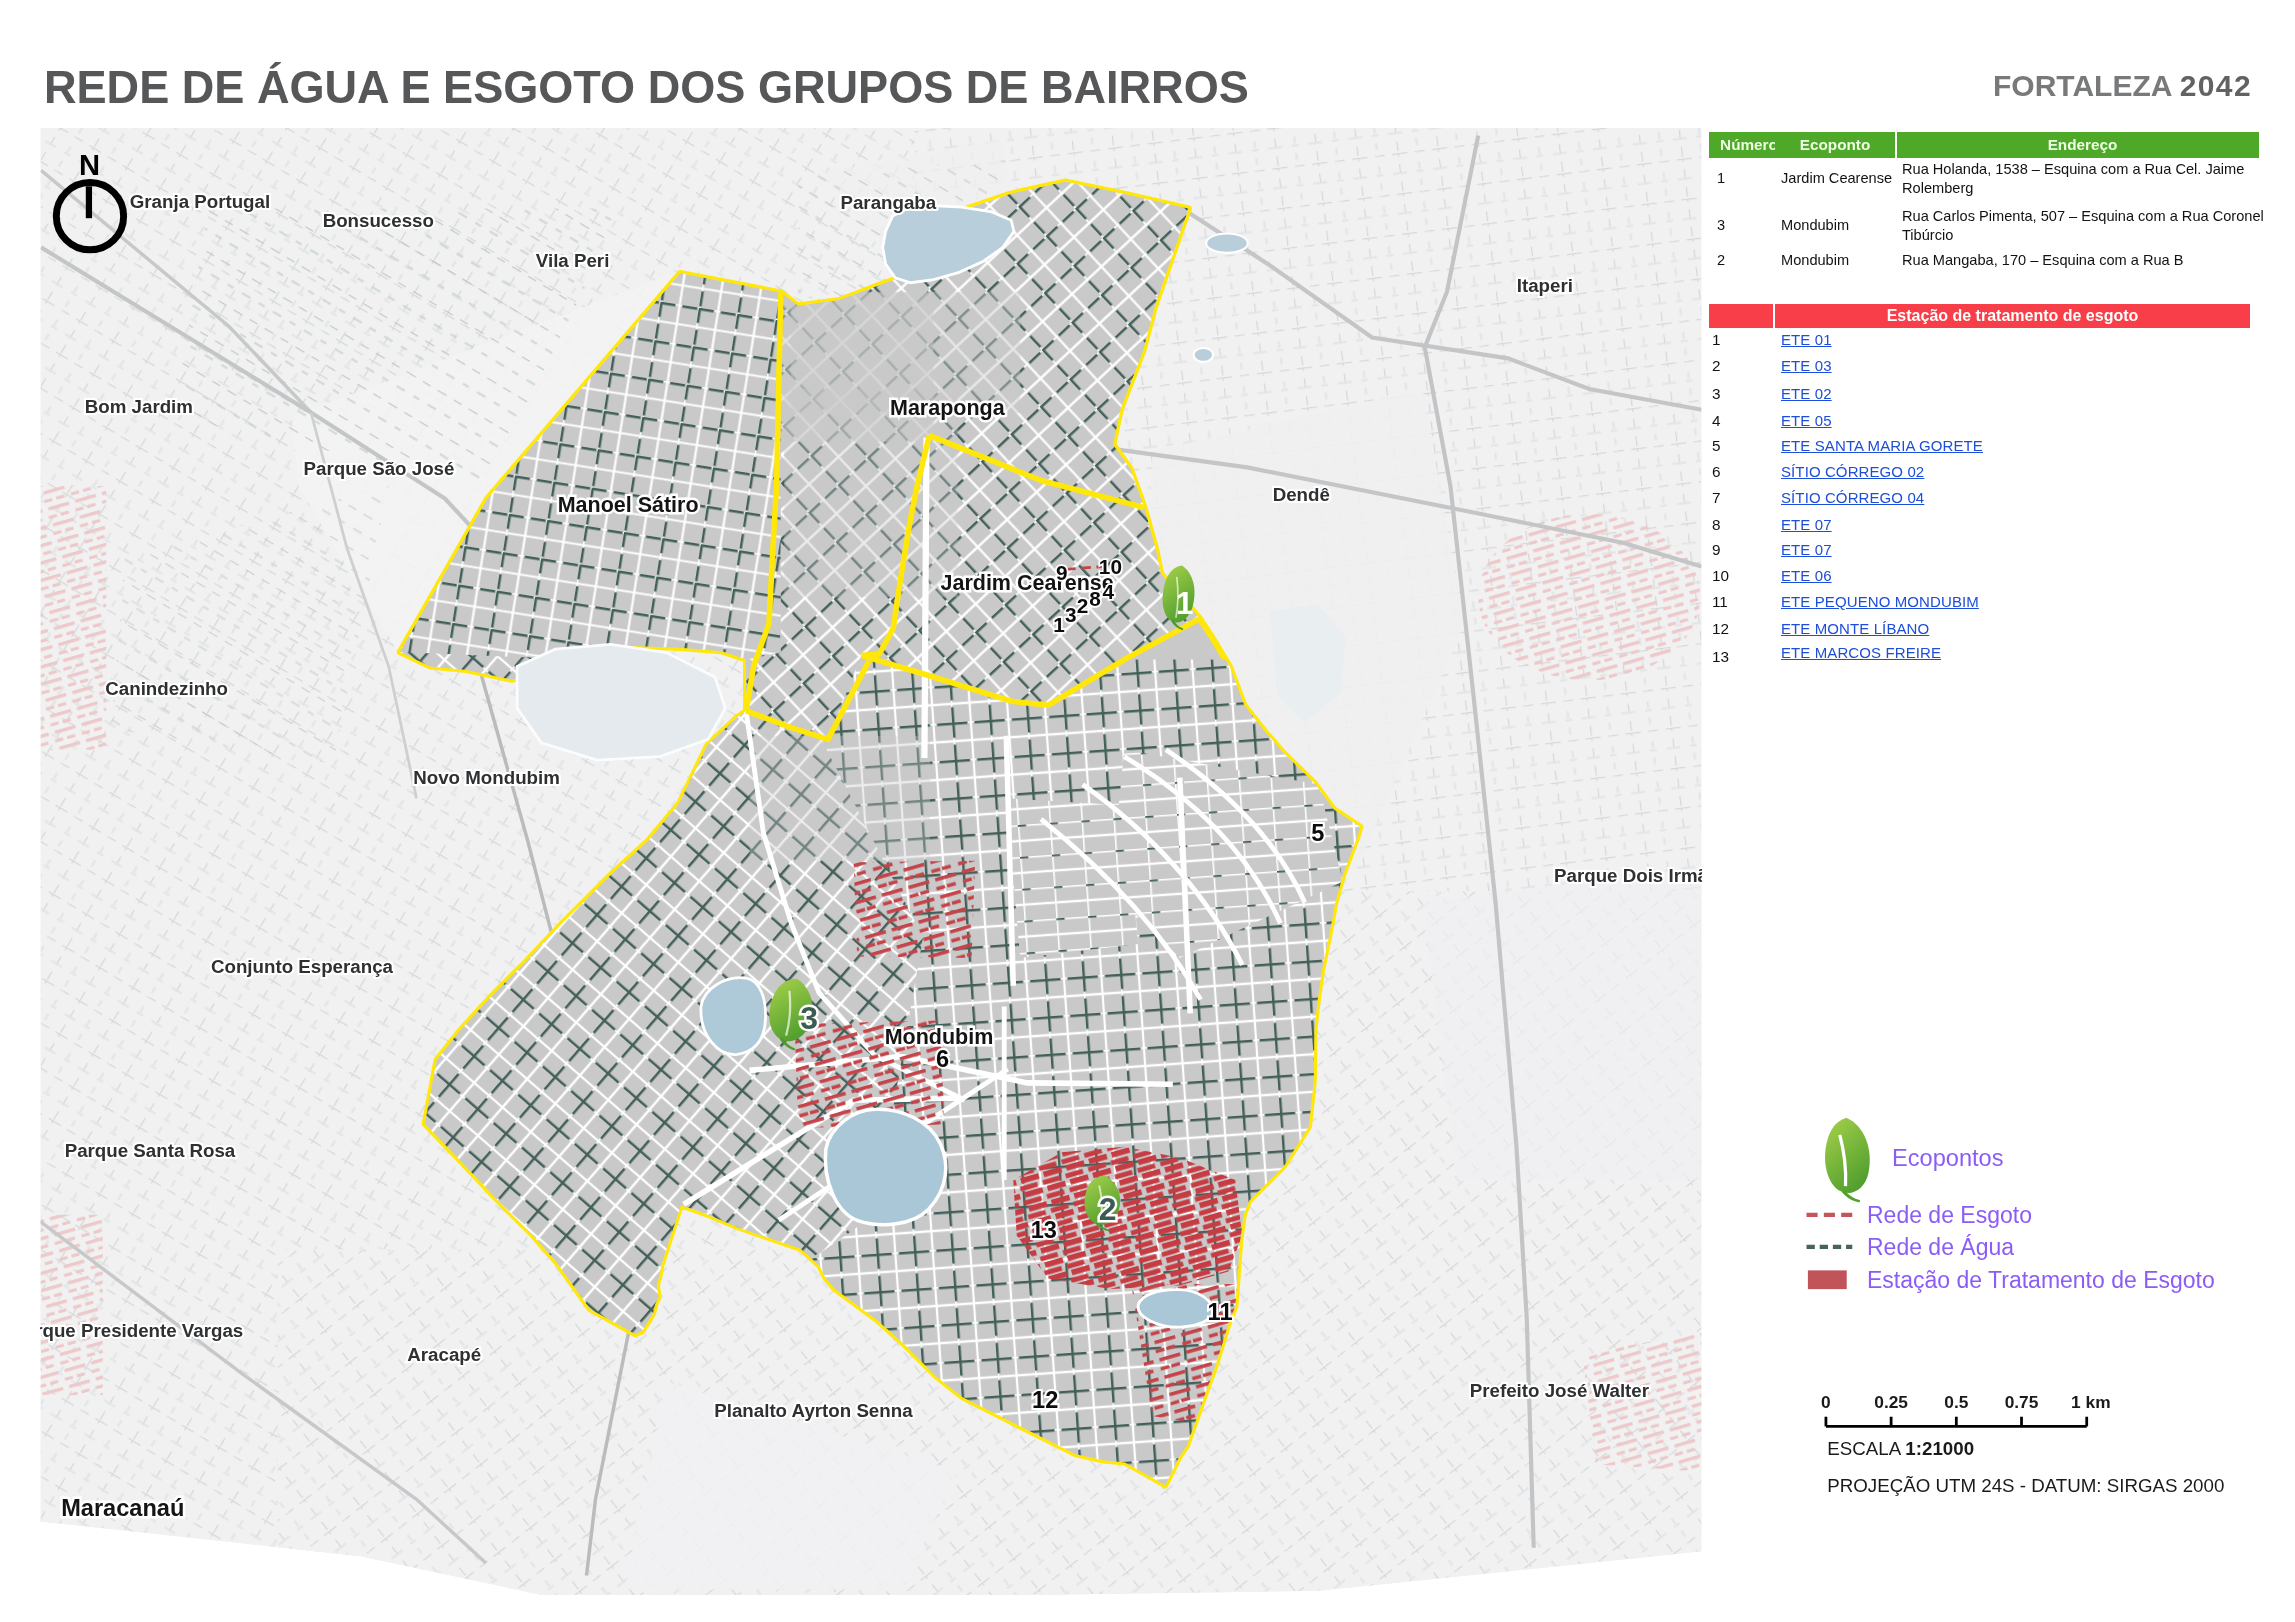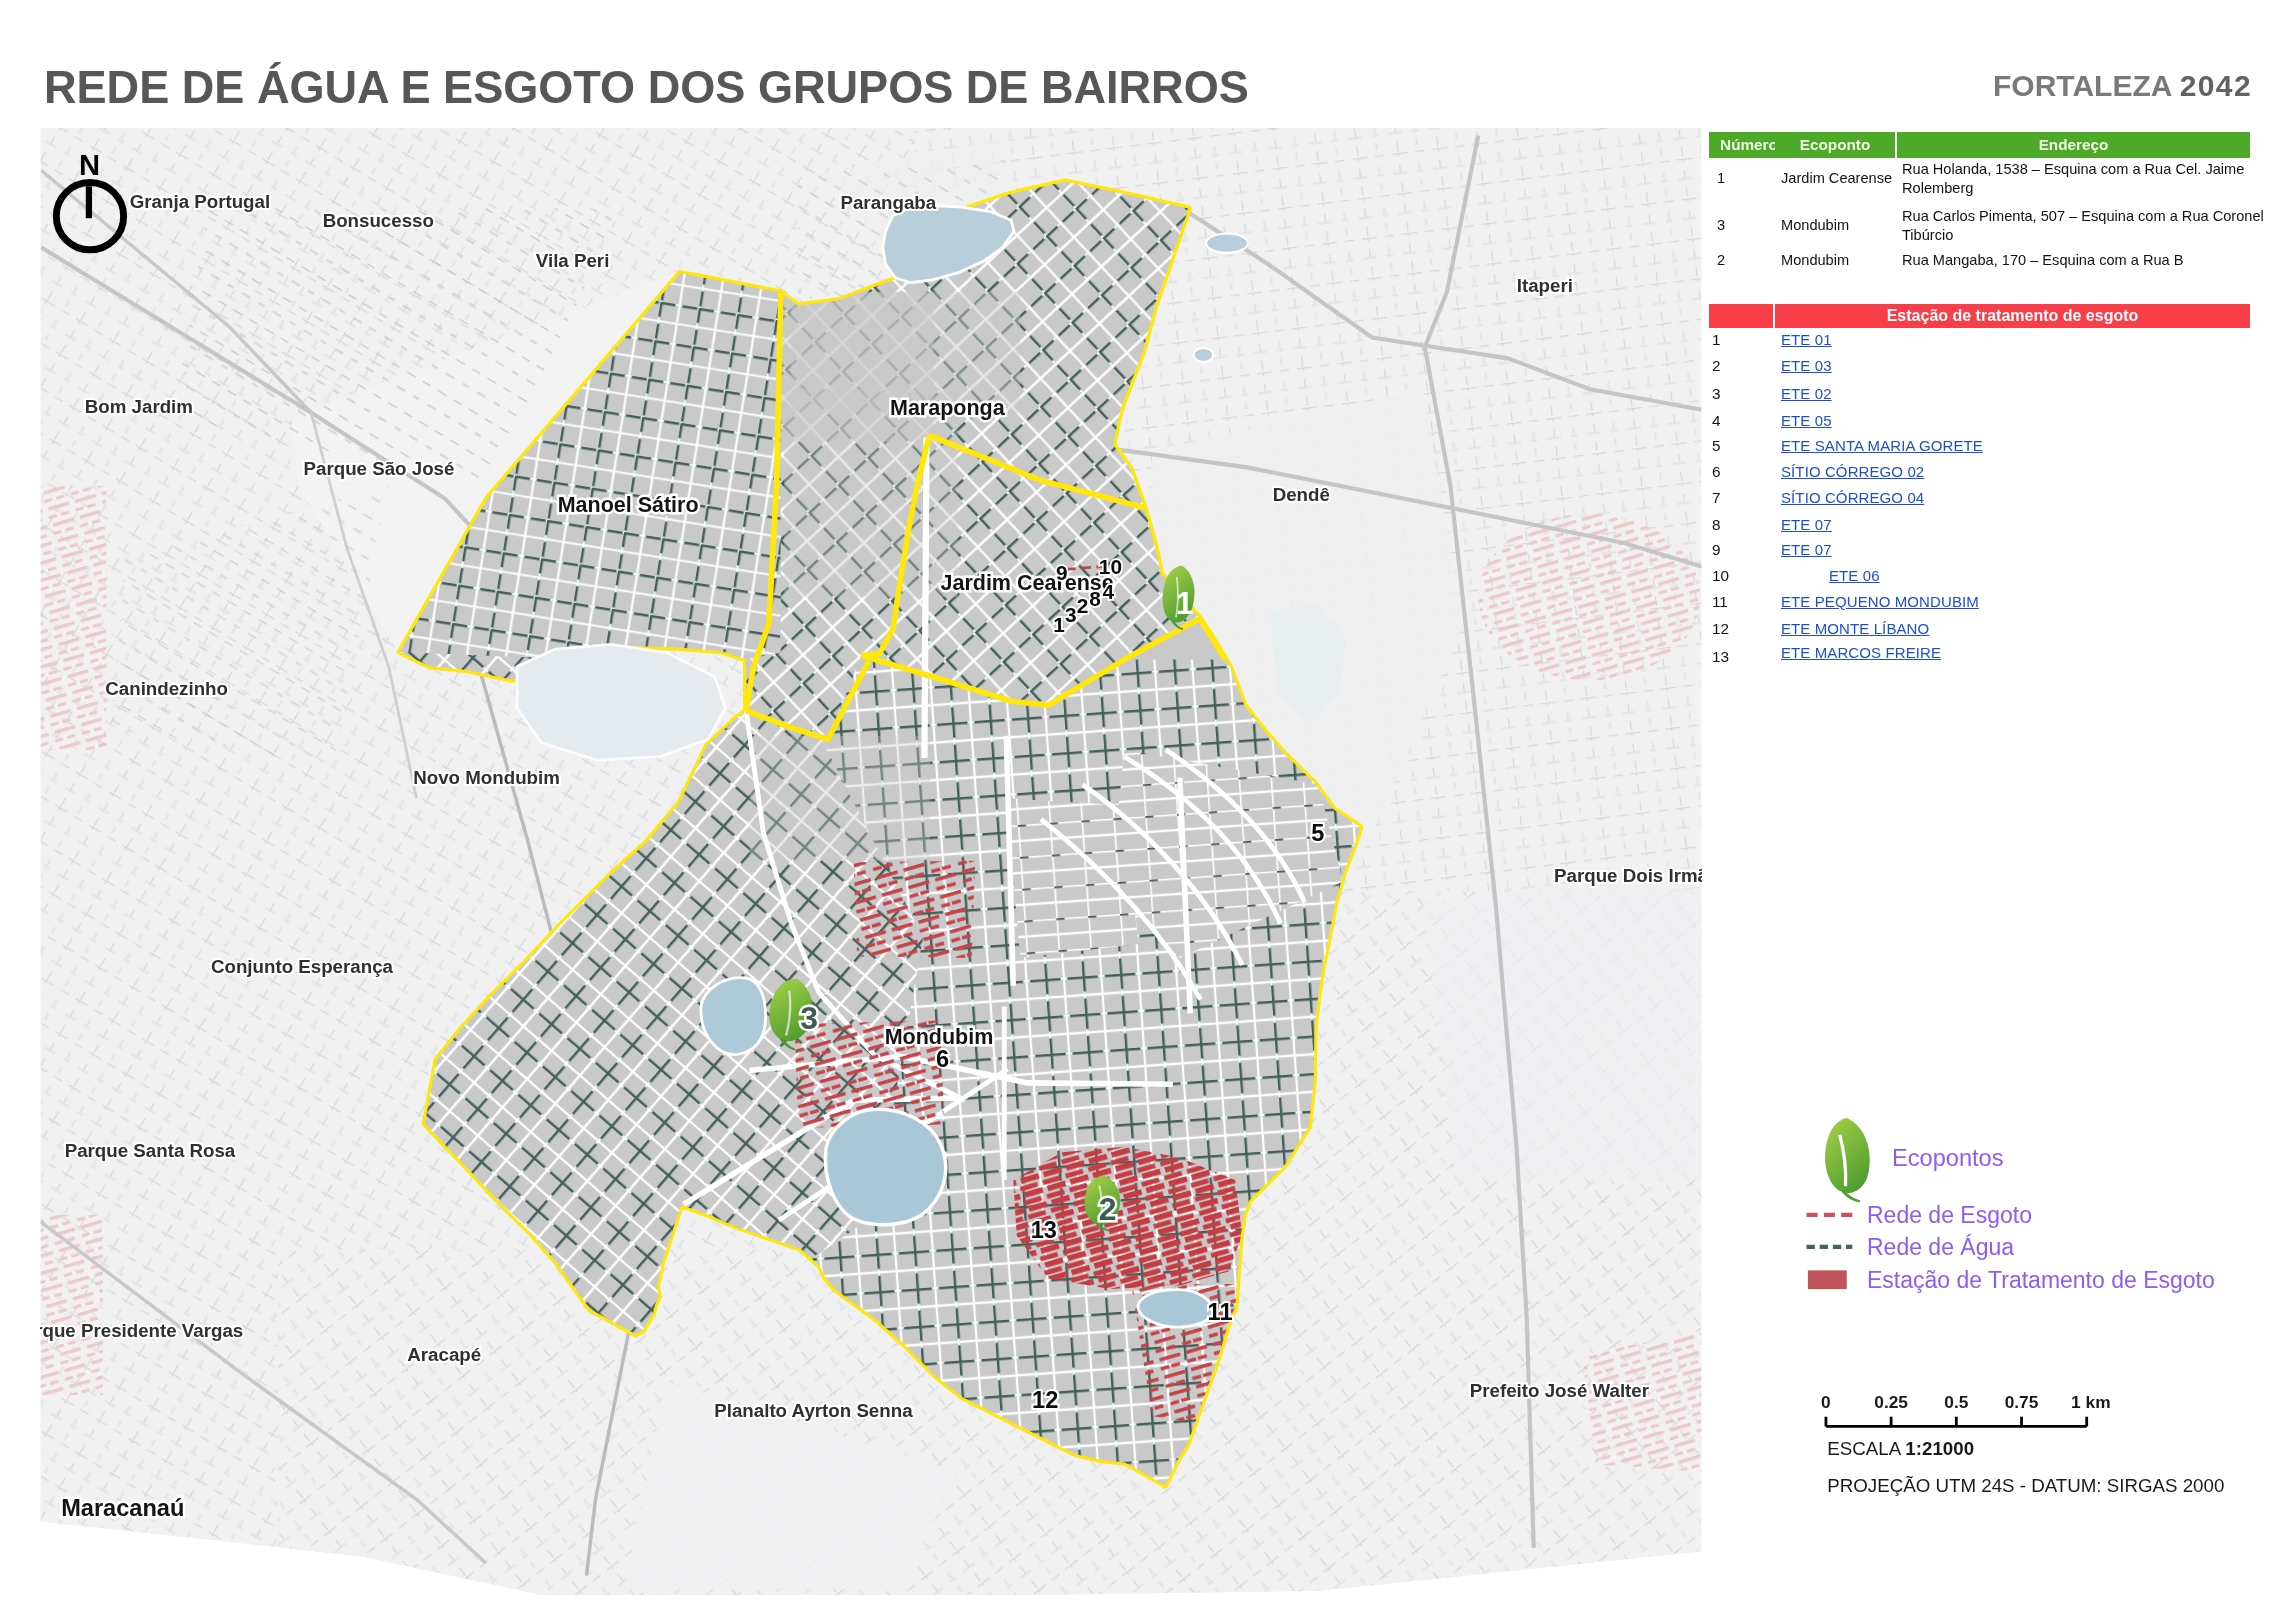--- a/index.html
+++ b/index.html
@@ -377,21 +377,21 @@
         <text x="1543" y="896">3</text>
 
         <text x="1526" y="910">1</text>
       </g>
   </svg>
 
   <div class="th" style="left:1709px;top:132px;width:80px;height:26px;">Número</div>
 
   <div class="th" style="left:1775px;top:132px;width:120px;height:26px;">Ecoponto</div>
 
-  <div class="th" style="left:1897px;top:132px;width:353px;height:26px;">Endereço</div>
+  <div class="th" style="left:1897px;top:132px;width:353px;height:26px;padding-left:9px;">Endereço</div>
 
   <div class="cell" style="left:1717px;top:169px;">1</div>
   <div class="cell" style="left:1781px;top:169px;">Jardim Cearense</div>
   <div class="cell" style="left:1902px;top:160px;width:371px;">Rua Holanda, 1538 – Esquina com a Rua Cel. Jaime Rolemberg</div>
 
   <div class="cell" style="left:1717px;top:216px;">3</div>
   <div class="cell" style="left:1781px;top:216px;">Mondubim</div>
   <div class="cell" style="left:1902px;top:207px;width:371px;">Rua Carlos Pimenta, 507 – Esquina com a Rua Coronel Tibúrcio</div>
 
   <div class="cell" style="left:1717px;top:251px;">2</div>
@@ -423,21 +423,21 @@
   <div class="etenum" style="left:1712px;top:489px;">7</div>
     <div class="etename" style="left:1781px;top:489px;">SÍTIO CÓRREGO 04</div>
 
   <div class="etenum" style="left:1712px;top:516px;">8</div>
     <div class="etename" style="left:1781px;top:516px;">ETE 07</div>
 
   <div class="etenum" style="left:1712px;top:541px;">9</div>
     <div class="etename" style="left:1781px;top:541px;">ETE 07</div>
 
   <div class="etenum" style="left:1712px;top:567px;">10</div>
-    <div class="etename" style="left:1829px;top:567px;">ETE 06</div>
+    <div class="etename" style="left:1781px;top:567px;">ETE 06</div>
 
   <div class="etenum" style="left:1712px;top:593px;">11</div>
     <div class="etename" style="left:1781px;top:593px;">ETE PEQUENO MONDUBIM</div>
 
   <div class="etenum" style="left:1712px;top:620px;">12</div>
     <div class="etename" style="left:1781px;top:620px;">ETE MONTE LÍBANO</div>
 
   <div class="etenum" style="left:1712px;top:648px;">13</div>
     <div class="etename" style="left:1781px;top:644px;">ETE MARCOS FREIRE</div>
 

